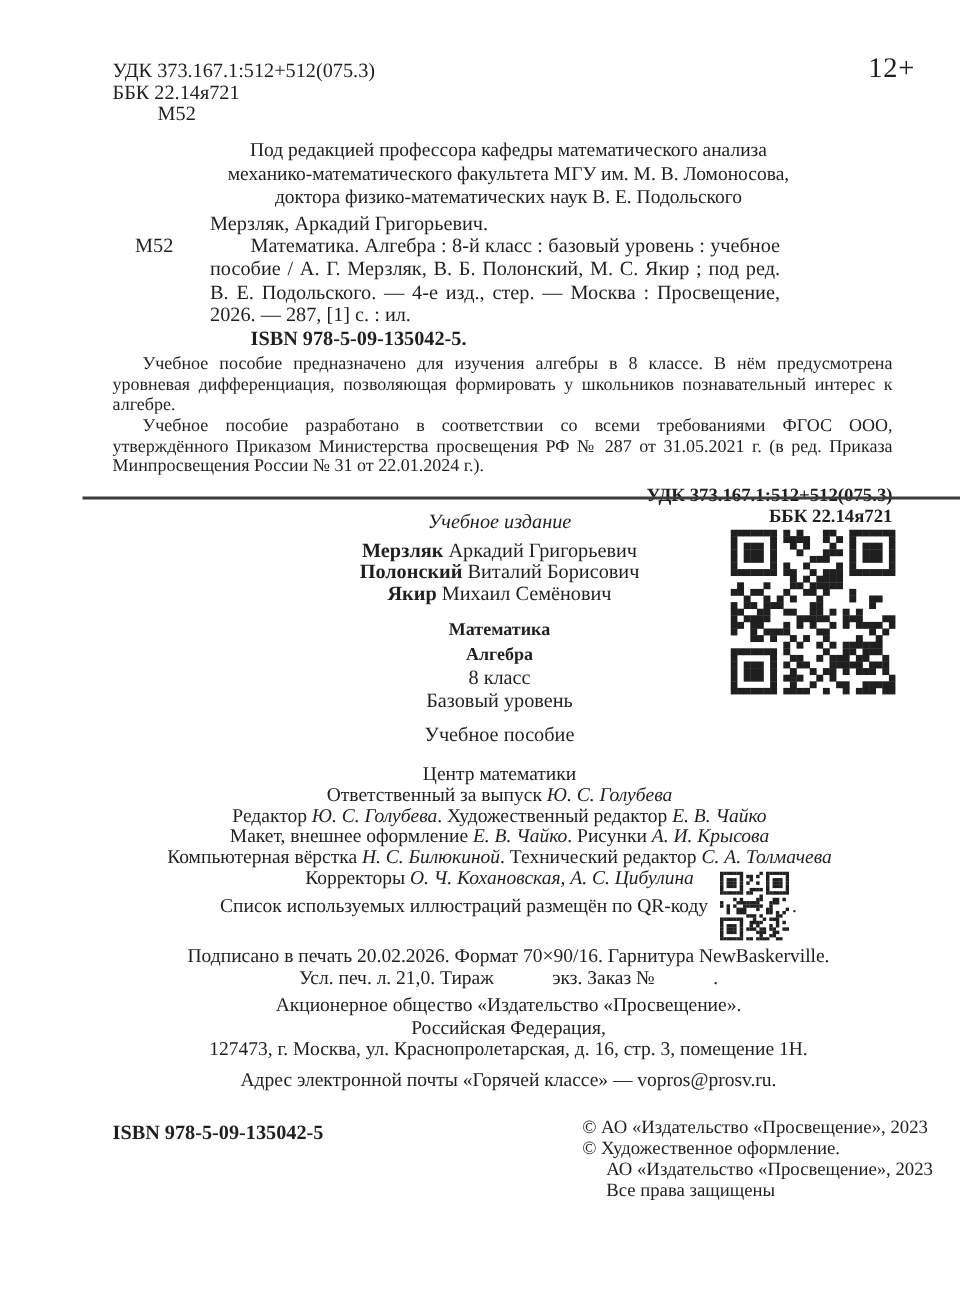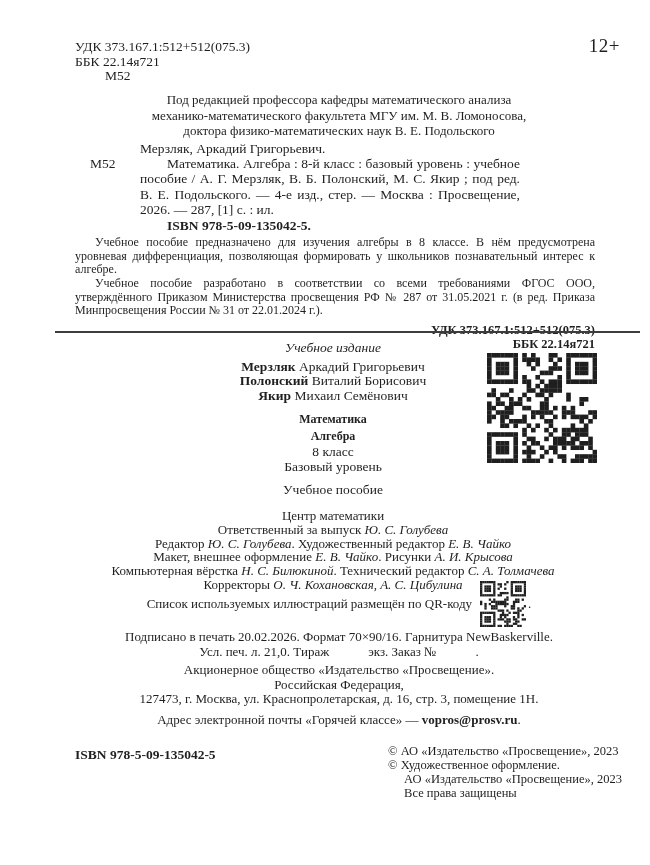--- a/index.html
+++ b/index.html
@@ -8,21 +8,21 @@
     width:650px;height:865px;
     background:#ffffff;
     font-family:"Liberation Serif","DejaVu Serif",serif;
     color:#1f1f1f;
     overflow:hidden;
     padding-left:28px;
   }
   
   .top-codes{position:absolute;left:75px;top:40px;font-size:13.5px;line-height:14.5px;}
   .top-codes .code-indent{padding-left:30px;}
-  .age-badge{position:absolute;right:58px;top:35px;font-size:19px;letter-spacing:.5px;}
+  .age-badge{position:absolute;right:68px;top:35px;font-size:19px;letter-spacing:.5px;}
   
   .editor-note{position:absolute;left:0;right:0;top:92px;text-align:center;font-size:13px;line-height:15.5px;}
   
   .bib{position:absolute;left:75px;top:141px;width:520px;font-size:13.5px;line-height:15.2px;}
   .bib-author{font-weight:normal;margin-left:65px;}
   .bib-entry{position:relative;}
   .bib-code{position:absolute;left:15px;top:0;}
   .bib-desc{margin-left:65px;margin-right:75px;text-indent:27px;text-align:justify;}
   .bib-isbn{margin-left:92px;font-weight:bold;margin-top:1px;}
   .annotation{font-size:12px;line-height:13.6px;text-indent:20px;text-align:justify;margin-top:3px;}
@@ -623,21 +623,21 @@
       </span>
     <span class="qr-suffix">.</span>
   </div>
 
   <div class="imprint">
     <div>Подписано в печать 20.02.2026. Формат 70×90/16. Гарнитура NewBaskerville.</div>
     <div>Усл. печ. л. 21,0. Тираж &nbsp;&nbsp;&nbsp;&nbsp;&nbsp;&nbsp;&nbsp;&nbsp;&nbsp;&nbsp; экз. Заказ № &nbsp;&nbsp;&nbsp;&nbsp;&nbsp;&nbsp;&nbsp;&nbsp;&nbsp;&nbsp; .</div>
     <div class="block-gap">Акционерное общество «Издательство «Просвещение».</div>
     <div>Российская Федерация,</div>
     <div>127473, г. Москва, ул. Краснопролетарская, д. 16, стр. 3, помещение 1Н.</div>
-    <div class="hotline"><span>Адрес электронной почты «Горячей классе» — </span><span style="font-weight: bold;">vopros@prosv.ru</span><span>.</span></div>
+    <div class="hotline"><span>Адрес электронной почты «Горячей классе» — </span><span style="font-weight: normal;">vopros@prosv.ru</span><span>.</span></div>
   </div>
 
   <div class="bottom">
     <div class="isbn-bottom">ISBN 978-5-09-135042-5</div>
     <div class="copyright">
       <div>© АО «Издательство «Просвещение», 2023</div>
       <div>© Художественное оформление.</div>
       <div class="cont">АО «Издательство «Просвещение», 2023</div>
       <div class="cont">Все права защищены</div>
     </div>

